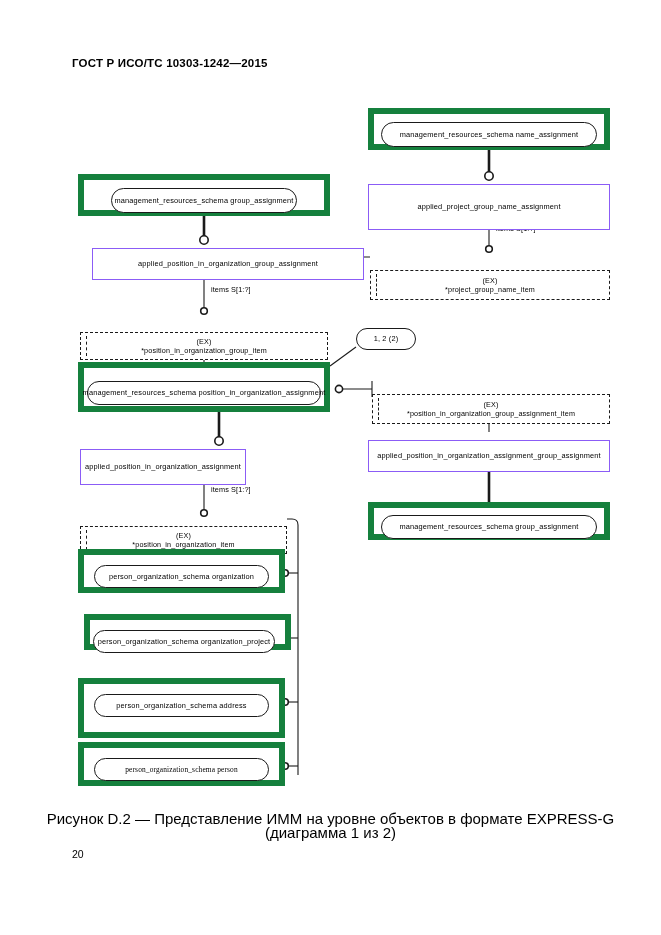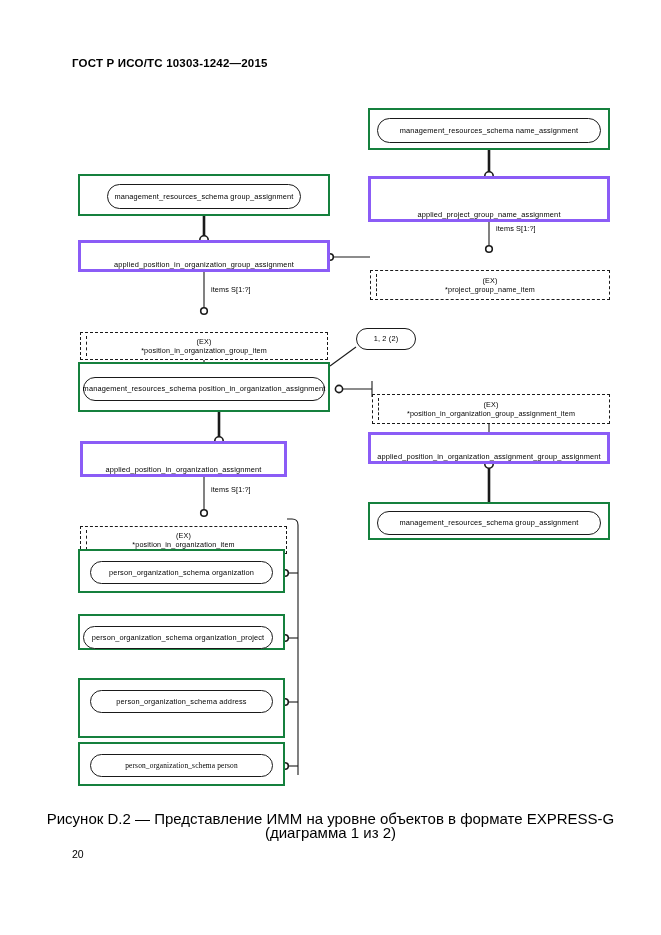--- a/index.html
+++ b/index.html
@@ -27,32 +27,32 @@
 
   
   #diagram{position:absolute;left:0;top:0;width:661px;height:800px;}
   #diagram svg{position:absolute;left:0;top:0;overflow:visible;}
 
   
   .nd{position:absolute;box-sizing:border-box;}
 
   
   .frame{
-    border:2px solid #15803d;background:#fff;
+    border:6px solid #15803d;background:#fff;
   }
   
   .capsule{
     position:absolute;box-sizing:border-box;
     border:1px solid #1a1a1a;border-radius:999px;background:#fff;
     display:flex;align-items:center;justify-content:center;
   }
   
   .rect{
-    border:3px solid #8b5cf6;background:#fff;
-    display:flex;align-items:flex-end;justify-content:center;
+    border:1px solid #8b5cf6;background:#fff;
+    display:flex;align-items:center;justify-content:center;margin-top:8px;
   }
   
   .exbox{
     border:1.6px dashed #1a1a1a;background:#fff;
     display:flex;flex-direction:column;align-items:center;justify-content:center;margin-top:21px;
   }
   
   .exbox.double::before{
     content:"";position:absolute;left:5px;top:3px;bottom:3px;width:0;
     border-left:1.6px dashed #1a1a1a;
@@ -172,55 +172,55 @@
         <span class="lbl">management_resources_schema  group_assignment</span>
       </div>
     </div>
 
     <div class="nd frame" style="left:78px;top:174px;width:252px;height:42px;">
       <div class="capsule" style="left:27px;top:8px;right:27px;height:25px;">
         <span class="lbl">management_resources_schema  group_assignment</span>
       </div>
     </div>
 
-    <div class="nd rect" style="left:78px;top:240px;width:252px;height:32px;">
+    <div class="nd rect" style="left:92px;top:240px;width:272px;height:32px;">
       <span class="lbl">applied_position_in_organization_group_assignment</span>
     </div>
 
     <div class="nd exbox double" style="left:80px;top:311px;width:248px;height:28px;">
       <span class="lbl small">(EX)</span>
       <span class="lbl small">*position_in_organization_group_item</span>
     </div>
 
     <div class="nd pageref" style="left:356px;top:328px;width:60px;height:22px;">
       <span class="lbl">1, 2 (2)</span>
     </div>
 
     <div class="nd frame" style="left:78px;top:362px;width:252px;height:50px;">
       <div class="capsule" style="left:3px;top:13px;right:3px;height:24px;">
         <span class="lbl">management_resources_schema  position_in_organization_assignment</span>
       </div>
     </div>
 
-    <div class="nd rect" style="left:80px;top:441px;width:207px;height:36px;">
+    <div class="nd rect" style="left:80px;top:441px;width:166px;height:36px;">
       <span class="lbl">applied_position_in_organization_assignment</span>
     </div>
 
     <div class="nd exbox double" style="left:80px;top:505px;width:207px;height:28px;">
       <span class="lbl small">(EX)</span>
       <span class="lbl small">*position_in_organization_item</span>
     </div>
 
     <div class="nd frame" style="left:78px;top:549px;width:207px;height:44px;">
       <div class="capsule" style="left:10px;top:10px;right:10px;height:23px;">
         <span class="lbl">person_organization_schema  organization</span>
       </div>
     </div>
 
-    <div class="nd frame" style="left:78px;top:614px;width:207px;height:36px;">
+    <div class="nd frame" style="left:84px;top:614px;width:207px;height:36px;">
       <div class="capsule" style="left:3px;top:10px;right:10px;height:23px;">
         <span class="lbl">person_organization_schema  organization_project</span>
       </div>
     </div>
 
     <div class="nd frame" style="left:78px;top:678px;width:207px;height:60px;">
       <div class="capsule" style="left:10px;top:10px;right:10px;height:23px;">
         <span class="lbl">person_organization_schema  address</span>
       </div>
     </div>

